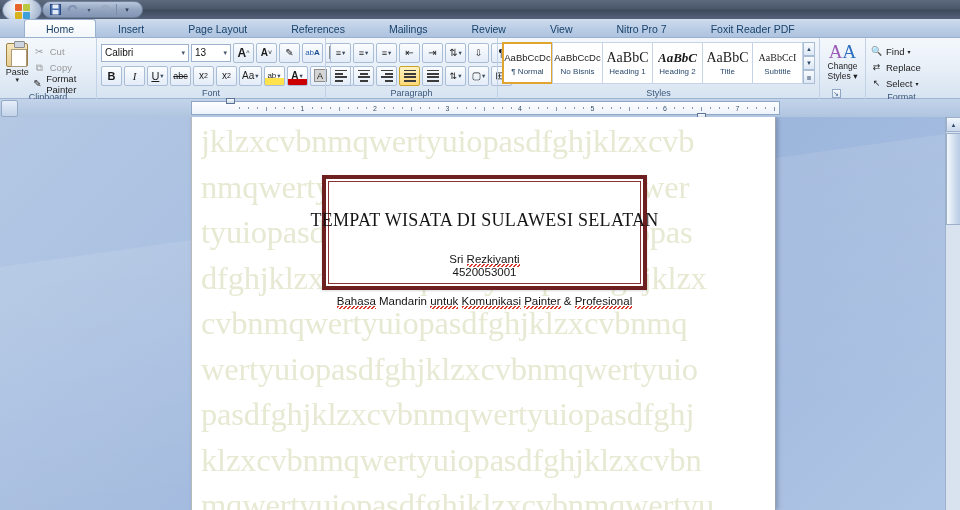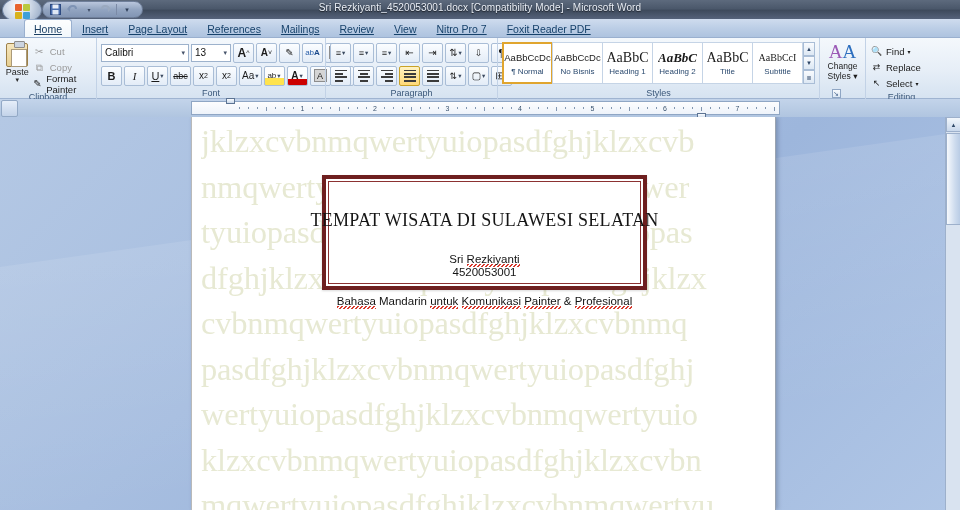--- a/index.html
+++ b/index.html
@@ -48,24 +48,24 @@
   .orb-q3 { background:#d8b21c } .orb-q4 { background:#3fa0d8 }
 
   
   .tabstrip {
     position: absolute; left: 0; top: 19px; width: 960px; height: 19px;
     background: linear-gradient(180deg,#cfdcee 0%,#bccee6 50%,#aec3df 100%);
     border-bottom: 1px solid #9ab0cf;
     display: flex; align-items: flex-end; padding-left: 24px;
   }
   .tab {
-    height: 18px; padding: 0 9px; font-size: 10.5px; color: #17426b;
+    height: 18px; padding: 0 21px; font-size: 10.5px; color: #17426b;
     display: flex; align-items: center; white-space: nowrap;
     border: 1px solid transparent; border-bottom: none;
-    border-top-left-radius: 3px; border-top-right-radius: 3px; text-decoration: underline;
+    border-top-left-radius: 3px; border-top-right-radius: 3px;
   }
   .tab.active {
     background: linear-gradient(180deg,#fdfefe 0%,#f2f7fb 100%);
     border-color: #9ab0cf; color: #1b3f63; font-weight: normal;
     position: relative; z-index: 3;
   }
 
   
   .ribbon {
     position: absolute; left: 0; top: 38px; width: 960px; height: 61px;
@@ -263,21 +263,20 @@
     background: linear-gradient(90deg,#f6f9fd,#cedcee 60%,#b9cce5);
     border:1px solid #9db0cb;
   }
 </style>
 </head>
 <body>
 
 <div id="app">
 
   <div class="titlebar">
-    <div class="title-text">Sri Rezkiyanti_4520053001.docx [Compatibility Mode]  -  Microsoft Word</div>
     <div class="orb">
       <div class="orb-logo">
         <div class="orb-q orb-q1"></div>
           <div class="orb-q orb-q2"></div>
         <div class="orb-q orb-q3"></div>
           <div class="orb-q orb-q4"></div>
       </div>
     </div>
     <div class="qat">
       <div class="qat-btn">
@@ -521,21 +520,21 @@
           <div class="ed-cmd">
             <span class="mini-ico" style="font-size: 9px;">⇄</span>
             <span>Replace</span>
           </div>
           <div class="ed-cmd">
             <span class="mini-ico" style="font-size: 9px;">↖</span>
             <span>Select</span>
             <span style="font-size: 6px;">▾</span>
           </div>
         </div>
-      <div class="group-label">Editing</div>
+      <div class="group-label">Format</div>
     </div>
 
   </div>
 
   <div class="ruler-area">
     <div class="hruler" id="hruler">
         <div class="tick" style="left: 47.0625px; height: 2px;"></div>
         <div class="tick" style="left: 56.125px; height: 2px;"></div>
         <div class="tick" style="left: 65.1875px; height: 2px;"></div>
         <div class="tick" style="left: 74.25px; height: 4px;"></div>
@@ -647,22 +646,22 @@
   <div class="workspace">
     <div class="ws-sheen"></div>
 
     <div class="page">
       <div class="bg-lorem" id="lorem">
           <div>jklzxcvbnmqwertyuiopasdfghjklzxcvb</div>
           <div>nmqwertyuiopasdfghjklzxcvbnmqwer</div>
           <div>tyuiopasdfghjklzxcvbnmqwertyuiopas</div>
           <div>dfghjklzxcvbnmqwertyuiopasdfghjklzx</div>
           <div>cvbnmqwertyuiopasdfghjklzxcvbnmq</div>
+          <div>wertyuiopasdfghjklzxcvbnmqwertyuio</div>
           <div>pasdfghjklzxcvbnmqwertyuiopasdfghj</div>
-          <div>wertyuiopasdfghjklzxcvbnmqwertyuio</div>
           <div>klzxcvbnmqwertyuiopasdfghjklzxcvbn</div>
           <div>mqwertyuiopasdfghjklzxcvbnmqwertyu</div>
         </div>
 
       <div class="tbox">
         <div class="tbox-inner">
           <div class="doc-title">TEMPAT WISATA  DI SULAWESI  SELATAN</div>
           <div class="doc-name">
             <span>Sri </span><span class="sq-red">Rezkiyanti</span>
           </div>

